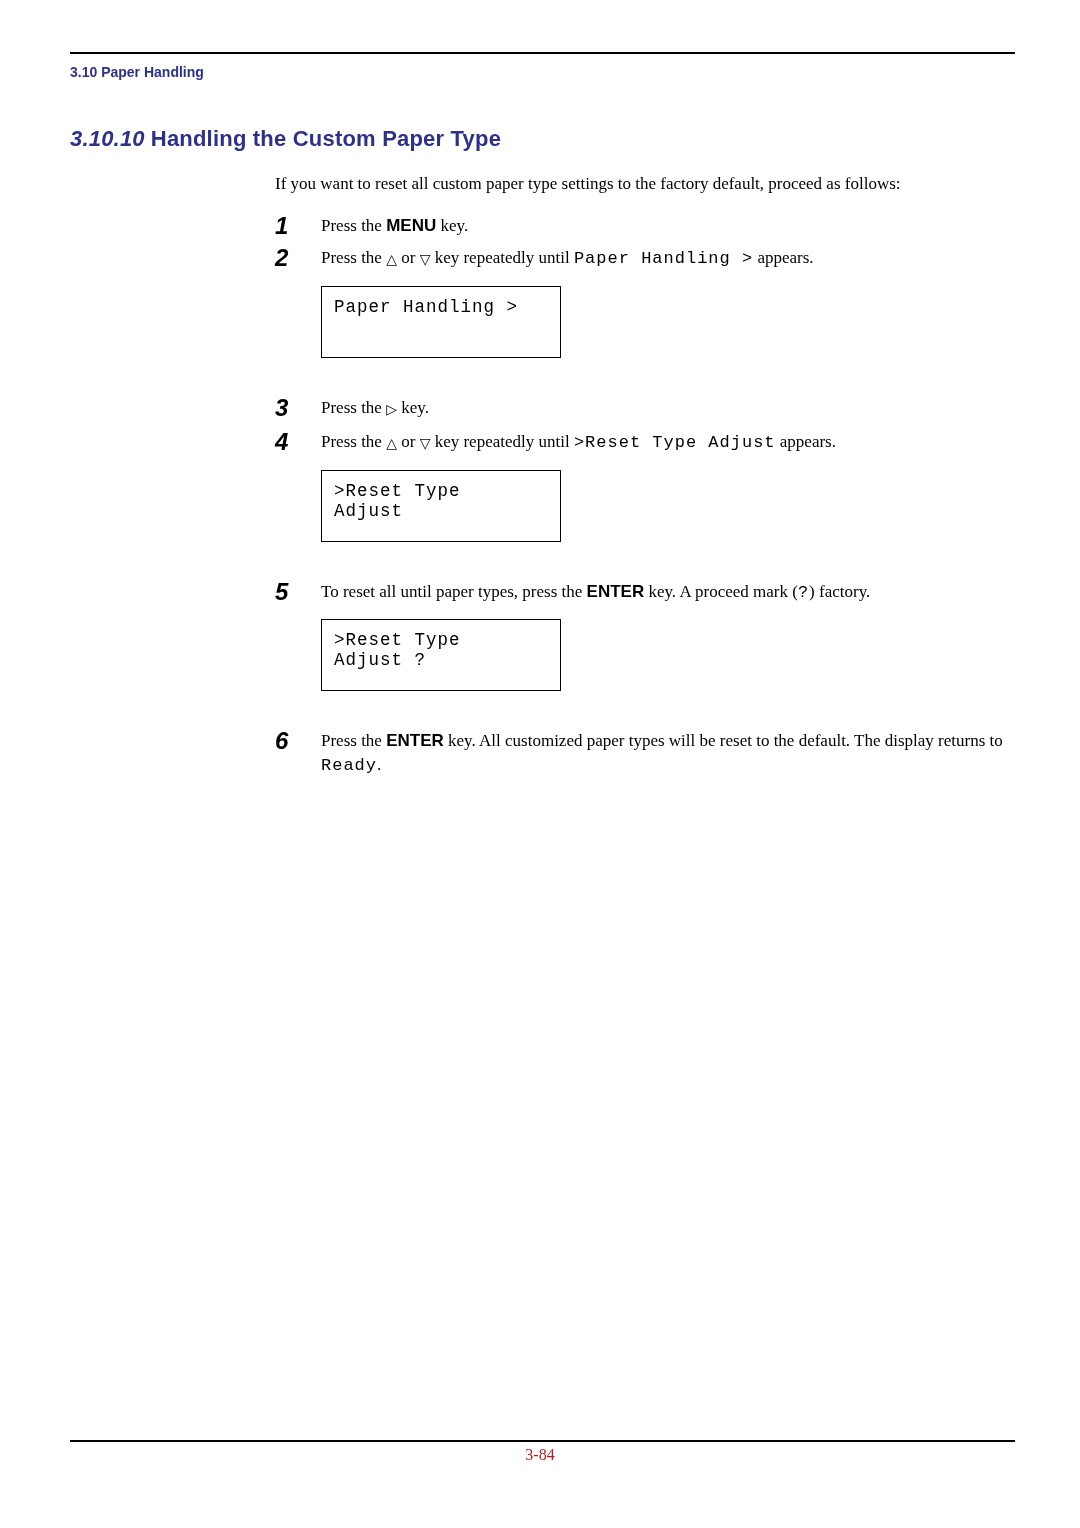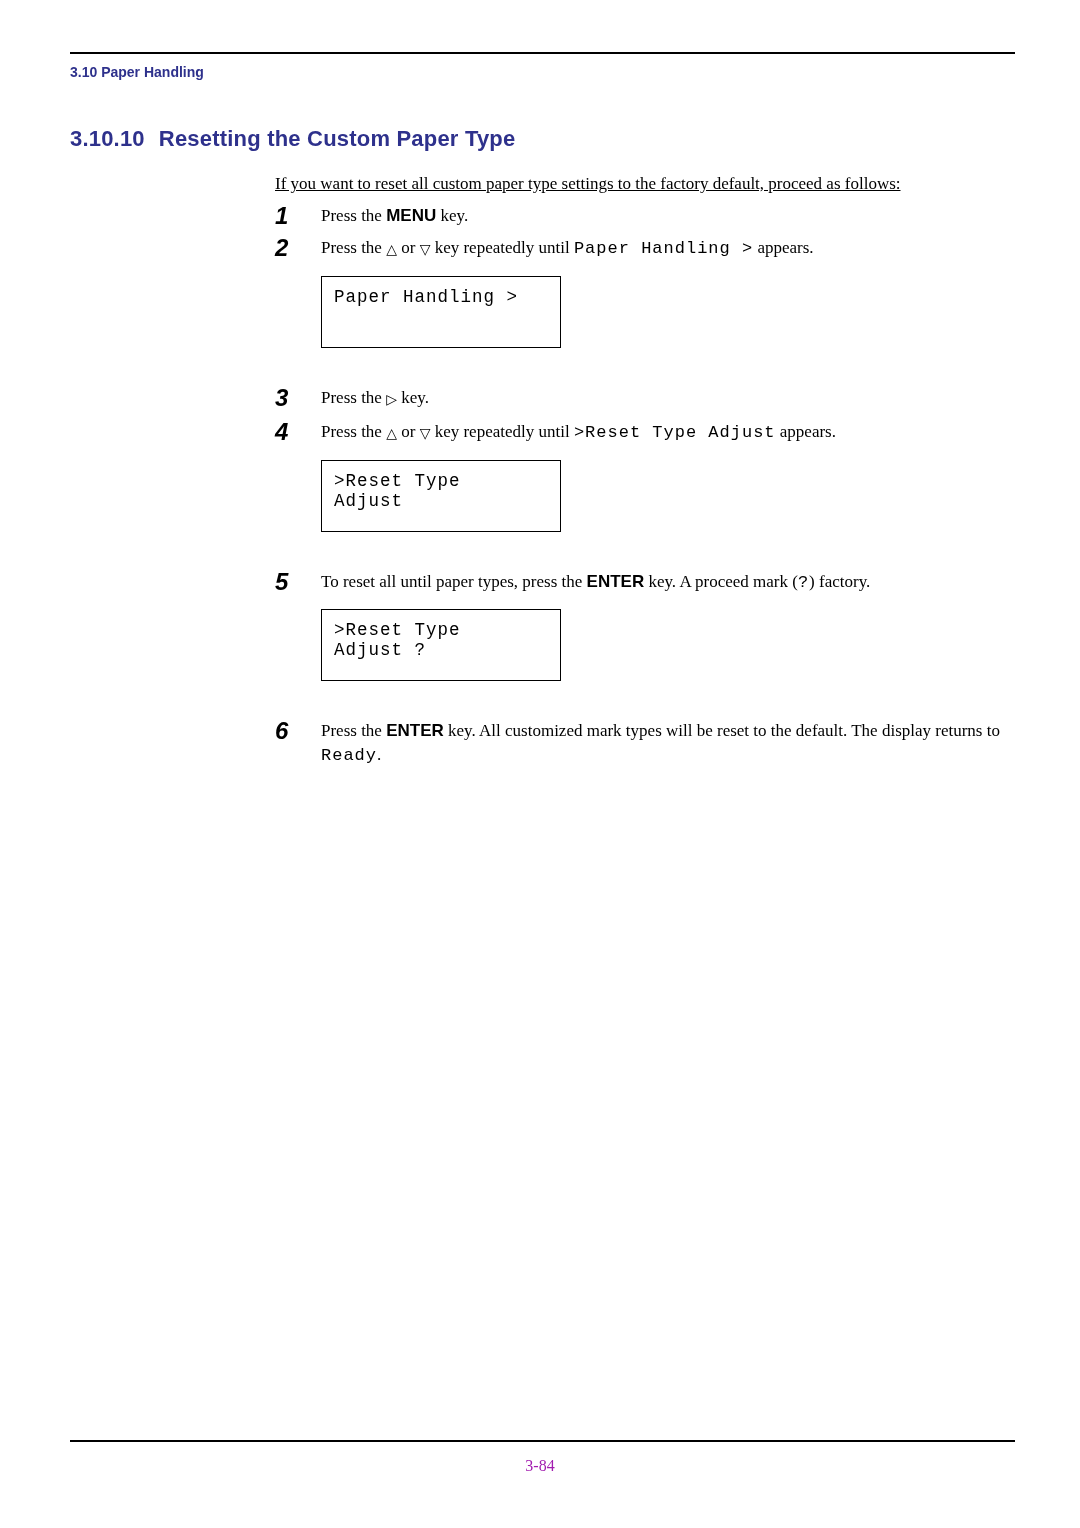--- a/index.html
+++ b/index.html
@@ -41,32 +41,32 @@
     position: absolute;
     left: 70px;
     top: 126px;
     right: 70px;
     font-family: Arial, Helvetica, sans-serif;
     font-weight: bold;
     font-size: 22px;
     color: #2e318c;
     letter-spacing: 0.2px;
   }
-  .section-heading .num { margin-right: 14px; }
+  .section-heading .num { margin-right: 6px; font-style: italic; }
 
   .content {
     position: absolute;
     left: 275px;
     right: 70px;
     top: 172px;
     font-size: 17px;
     line-height: 24px;
   }
 
-  .intro { margin-bottom: 8px; text-decoration: underline; }
+  .intro { margin-bottom: 18px; }
 
   .step-row {
     display: flex;
     align-items: flex-start;
     margin-top: 8px;
   }
   .step-num {
     width: 46px;
     flex: 0 0 46px;
     font-family: Arial, Helvetica, sans-serif;
@@ -106,37 +106,37 @@
     display: inline-block;
     vertical-align: -1px;
   }
   .tri-up::before { content: "\25B3"; font-size: 14px; }
   .tri-down::before { content: "\25BD"; font-size: 14px; }
   .tri-right::before { content: "\25B7"; font-size: 14px; }
 
   .page-number {
     position: absolute;
     left: 0; right: 0;
-    bottom: 53px;
+    bottom: 64px;
     text-align: center;
     font-size: 16px;
-    color: #a21caf;
+    color: #b91c1c;
     font-family: "Times New Roman", Times, serif;
   }
 </style>
 </head>
 <body>
 
 <div class="page">
   <div class="top-rule"></div>
 
   <div class="running-head">3.10 Paper Handling</div>
 
   <div class="section-heading">
-    <span class="num">3.10.10</span><span>Resetting the Custom Paper Type</span>
+    <span class="num">3.10.10</span><span>Handling the Custom Paper Type</span>
   </div>
 
   <div class="content">
     <div class="intro">If you want to reset all custom paper type settings to the factory default, proceed as follows:</div>
 
     <div class="step-row">
       <div class="step-num">1</div>
       <div class="step-body">
         <span>Press the </span><span class="bold-sans">MENU</span><span> key.</span>
       </div>
@@ -183,21 +183,21 @@
             <span class="lcd-text">&gt;Reset Type
 Adjust ?</span>
           </div>
         </div>
       </div>
     </div>
 
     <div class="step-row">
       <div class="step-num">6</div>
       <div class="step-body">
-        <span>Press the </span><span class="bold-sans">ENTER</span><span> key. All customized mark types will be reset to the default. The display returns to </span><span class="mono">Ready</span><span>.</span>
+        <span>Press the </span><span class="bold-sans">ENTER</span><span> key. All customized paper types will be reset to the default. The display returns to </span><span class="mono">Ready</span><span>.</span>
       </div>
     </div>
 
   </div>
 
   <div class="bottom-rule"></div>
   <div class="page-number">3-84</div>
 </div>
 
 </body></html>

